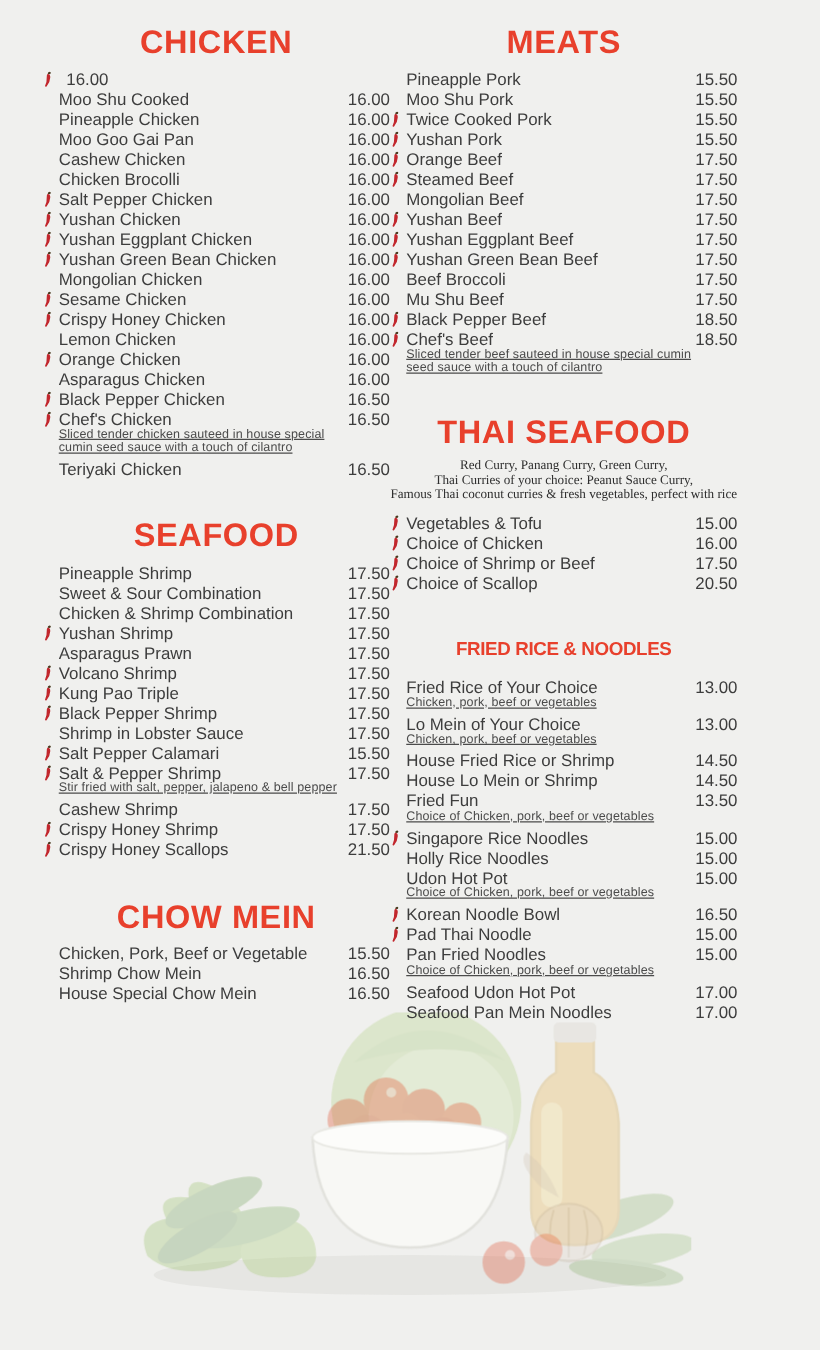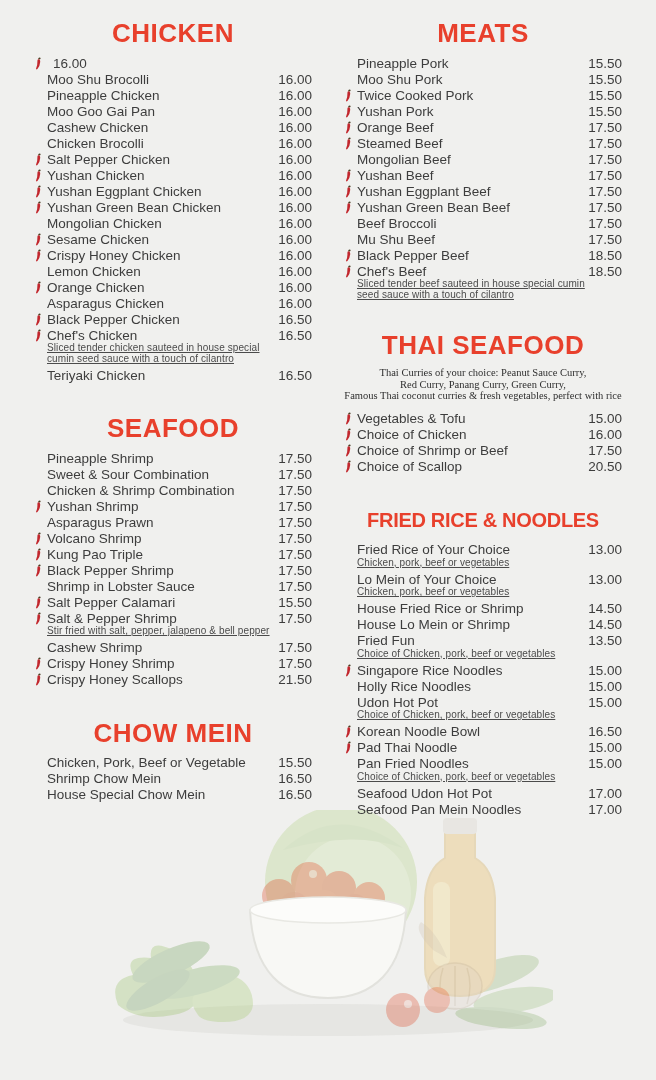--- a/index.html
+++ b/index.html
@@ -4,34 +4,34 @@
 <style>
   html,body{margin:0;padding:0;}
   body{
     width:656px;height:1080px;
     background:#f0f0ee;
     font-family:"Liberation Sans", sans-serif;
     color:#3d3d3d;
     overflow:hidden;
   }
   .page{position:relative;width:656px;height:1080px;overflow:hidden;}
-  .columns{position:relative;display:flex;gap:32px;padding:18px 34px 0;z-index:2;}
+  .columns{position:relative;display:flex;padding:18px 34px 0;z-index:2;}
   .col{width:278px;flex:none;}
   .section + .section{margin-top:30px;}
   .section-title{
     text-align:center;
     font-size:26px;
     font-weight:700;
     letter-spacing:.5px;
     color:#e8402c;
     line-height:30px;
     margin-bottom:7px;
     white-space:nowrap;
   }
-  .section-title.long{font-size:20px;letter-spacing:-.3px;}
+  .section-title.long{font-size:15px;letter-spacing:-.3px;}
   .section-subtitle{
     font-family:"Liberation Serif", serif;
     font-size:10.5px;
     line-height:11.5px;
     text-align:center;
     color:#2e2e2e;
   }
   .section-subtitle:last-of-type{margin-bottom:0;}
   .subtitle-block{margin:1px 0 9px;}
   .row{
@@ -71,21 +71,21 @@
             <span class="chili-slot">
               <svg width="8" height="13" viewBox="0 0 8 13">
                 <path d="M4.2,2.2 Q4.0,0.6 5.6,0.4 Q6.4,0.3 6.6,1.2 Q6.7,2.0 5.6,2.4 Z" fill="#4a3b20"></path>
                 <path d="M4.0,2.2 Q6.4,2.0 6.2,5.0 Q6.0,9.0 3.4,12.0 Q2.4,13.0 2.0,11.8 Q3.6,8.4 3.4,4.6 Q3.3,3.0 4.0,2.2 Z" fill="#c2272d"></path>
               </svg>
             </span>
             <span class="item-price">16.00</span>
           </div>
           <div class="row">
             <span class="chili-slot"></span>
-            <span class="item-name">Moo Shu Brocolli</span>
+            <span class="item-name">Moo Shu Cooked</span>
             <span class="item-price">16.00</span>
           </div>
           <div class="row">
             <span class="chili-slot"></span>
             <span class="item-name">Pineapple Chicken</span>
             <span class="item-price">16.00</span>
           </div>
           <div class="row">
             <span class="chili-slot"></span>
             <span class="item-name">Moo Goo Gai Pan</span>
@@ -462,22 +462,22 @@
               </svg>
             </span>
             <span class="item-name">Chef's Beef</span>
             <span class="item-price">18.50</span>
           </div>
           <div class="item-note">Sliced tender beef sauteed in house special cumin seed sauce with a touch of cilantro</div>
         </div>
         <div class="section">
           <div class="section-title">THAI SEAFOOD</div>
           <div class="subtitle-block">
+            <div class="section-subtitle">Red Curry, Panang Curry, Green Curry,</div>
             <div class="section-subtitle">Thai Curries of your choice: Peanut Sauce Curry,</div>
-            <div class="section-subtitle">Red Curry, Panang Curry, Green Curry,</div>
             <div class="section-subtitle">Famous Thai coconut curries &amp; fresh vegetables, perfect with rice</div>
           </div>
           <div class="row">
             <span class="chili-slot">
               <svg width="8" height="13" viewBox="0 0 8 13">
                 <path d="M4.2,2.2 Q4.0,0.6 5.6,0.4 Q6.4,0.3 6.6,1.2 Q6.7,2.0 5.6,2.4 Z" fill="#4a3b20"></path>
                 <path d="M4.0,2.2 Q6.4,2.0 6.2,5.0 Q6.0,9.0 3.4,12.0 Q2.4,13.0 2.0,11.8 Q3.6,8.4 3.4,4.6 Q3.3,3.0 4.0,2.2 Z" fill="#c2272d"></path>
               </svg>
             </span>
             <span class="item-name">Vegetables &amp; Tofu</span>

